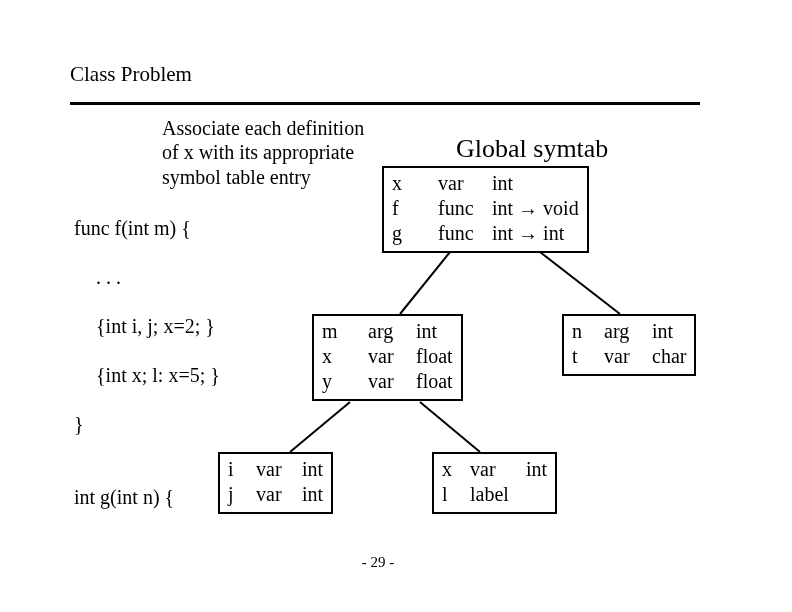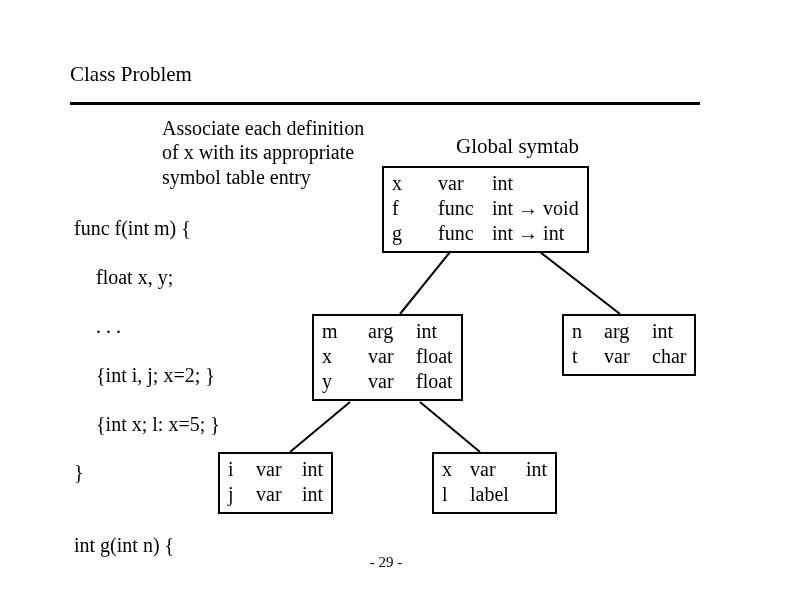--- a/index.html
+++ b/index.html
@@ -39,21 +39,21 @@
     top: 192px;
     line-height: 1.22;
     white-space: pre;
   }
   .code-block .indent1 { padding-left: 22px; }
   .code-block .indent0 { padding-left: 0; }
   .global-label {
     position: absolute;
     left: 456px;
     top: 134px;
-    font-size: 21px;
+    font-size: 26px;
   }
   .box {
     position: absolute;
     border: 2px solid #000;
     background: #fff;
     line-height: 1.25;
     padding: 3px 8px 5px 8px;
   }
   .box table { border-collapse: collapse; }
   .box td { padding: 0 10px 0 0; vertical-align: top; white-space: nowrap; }
@@ -82,37 +82,36 @@
   svg.lines {
     position: absolute;
     left: 0; top: 0;
     width: 792px; height: 612px;
     pointer-events: none;
   }
 
   .page-num {
     position: absolute;
     top: 554px;
-    left: 8px;
+    left: 0;
     width: 756px;
     text-align: center;
     font-size: 15px;
   }
 </style>
 </head>
 <body>
 
 <div class="title">Class Problem</div>
 <div class="title-underline"></div>
 
 <div class="instruction-float">Associate each definition of x with its appropriate symbol table entry</div>
 
 <div class="code-block">
 <div class="indent0">func f(int m) {</div>
-<div class="indent1">float x, y;</div>
 <div class="indent1">. . .</div>
 <div class="indent1">{int i, j; x=2; }</div>
 <div class="indent1">{int x; l: x=5; }</div>
 <div class="indent0">}</div>
 <div class="indent0"></div>
 <div class="indent0">int g(int n) {</div>
 
 
 
 </div>

